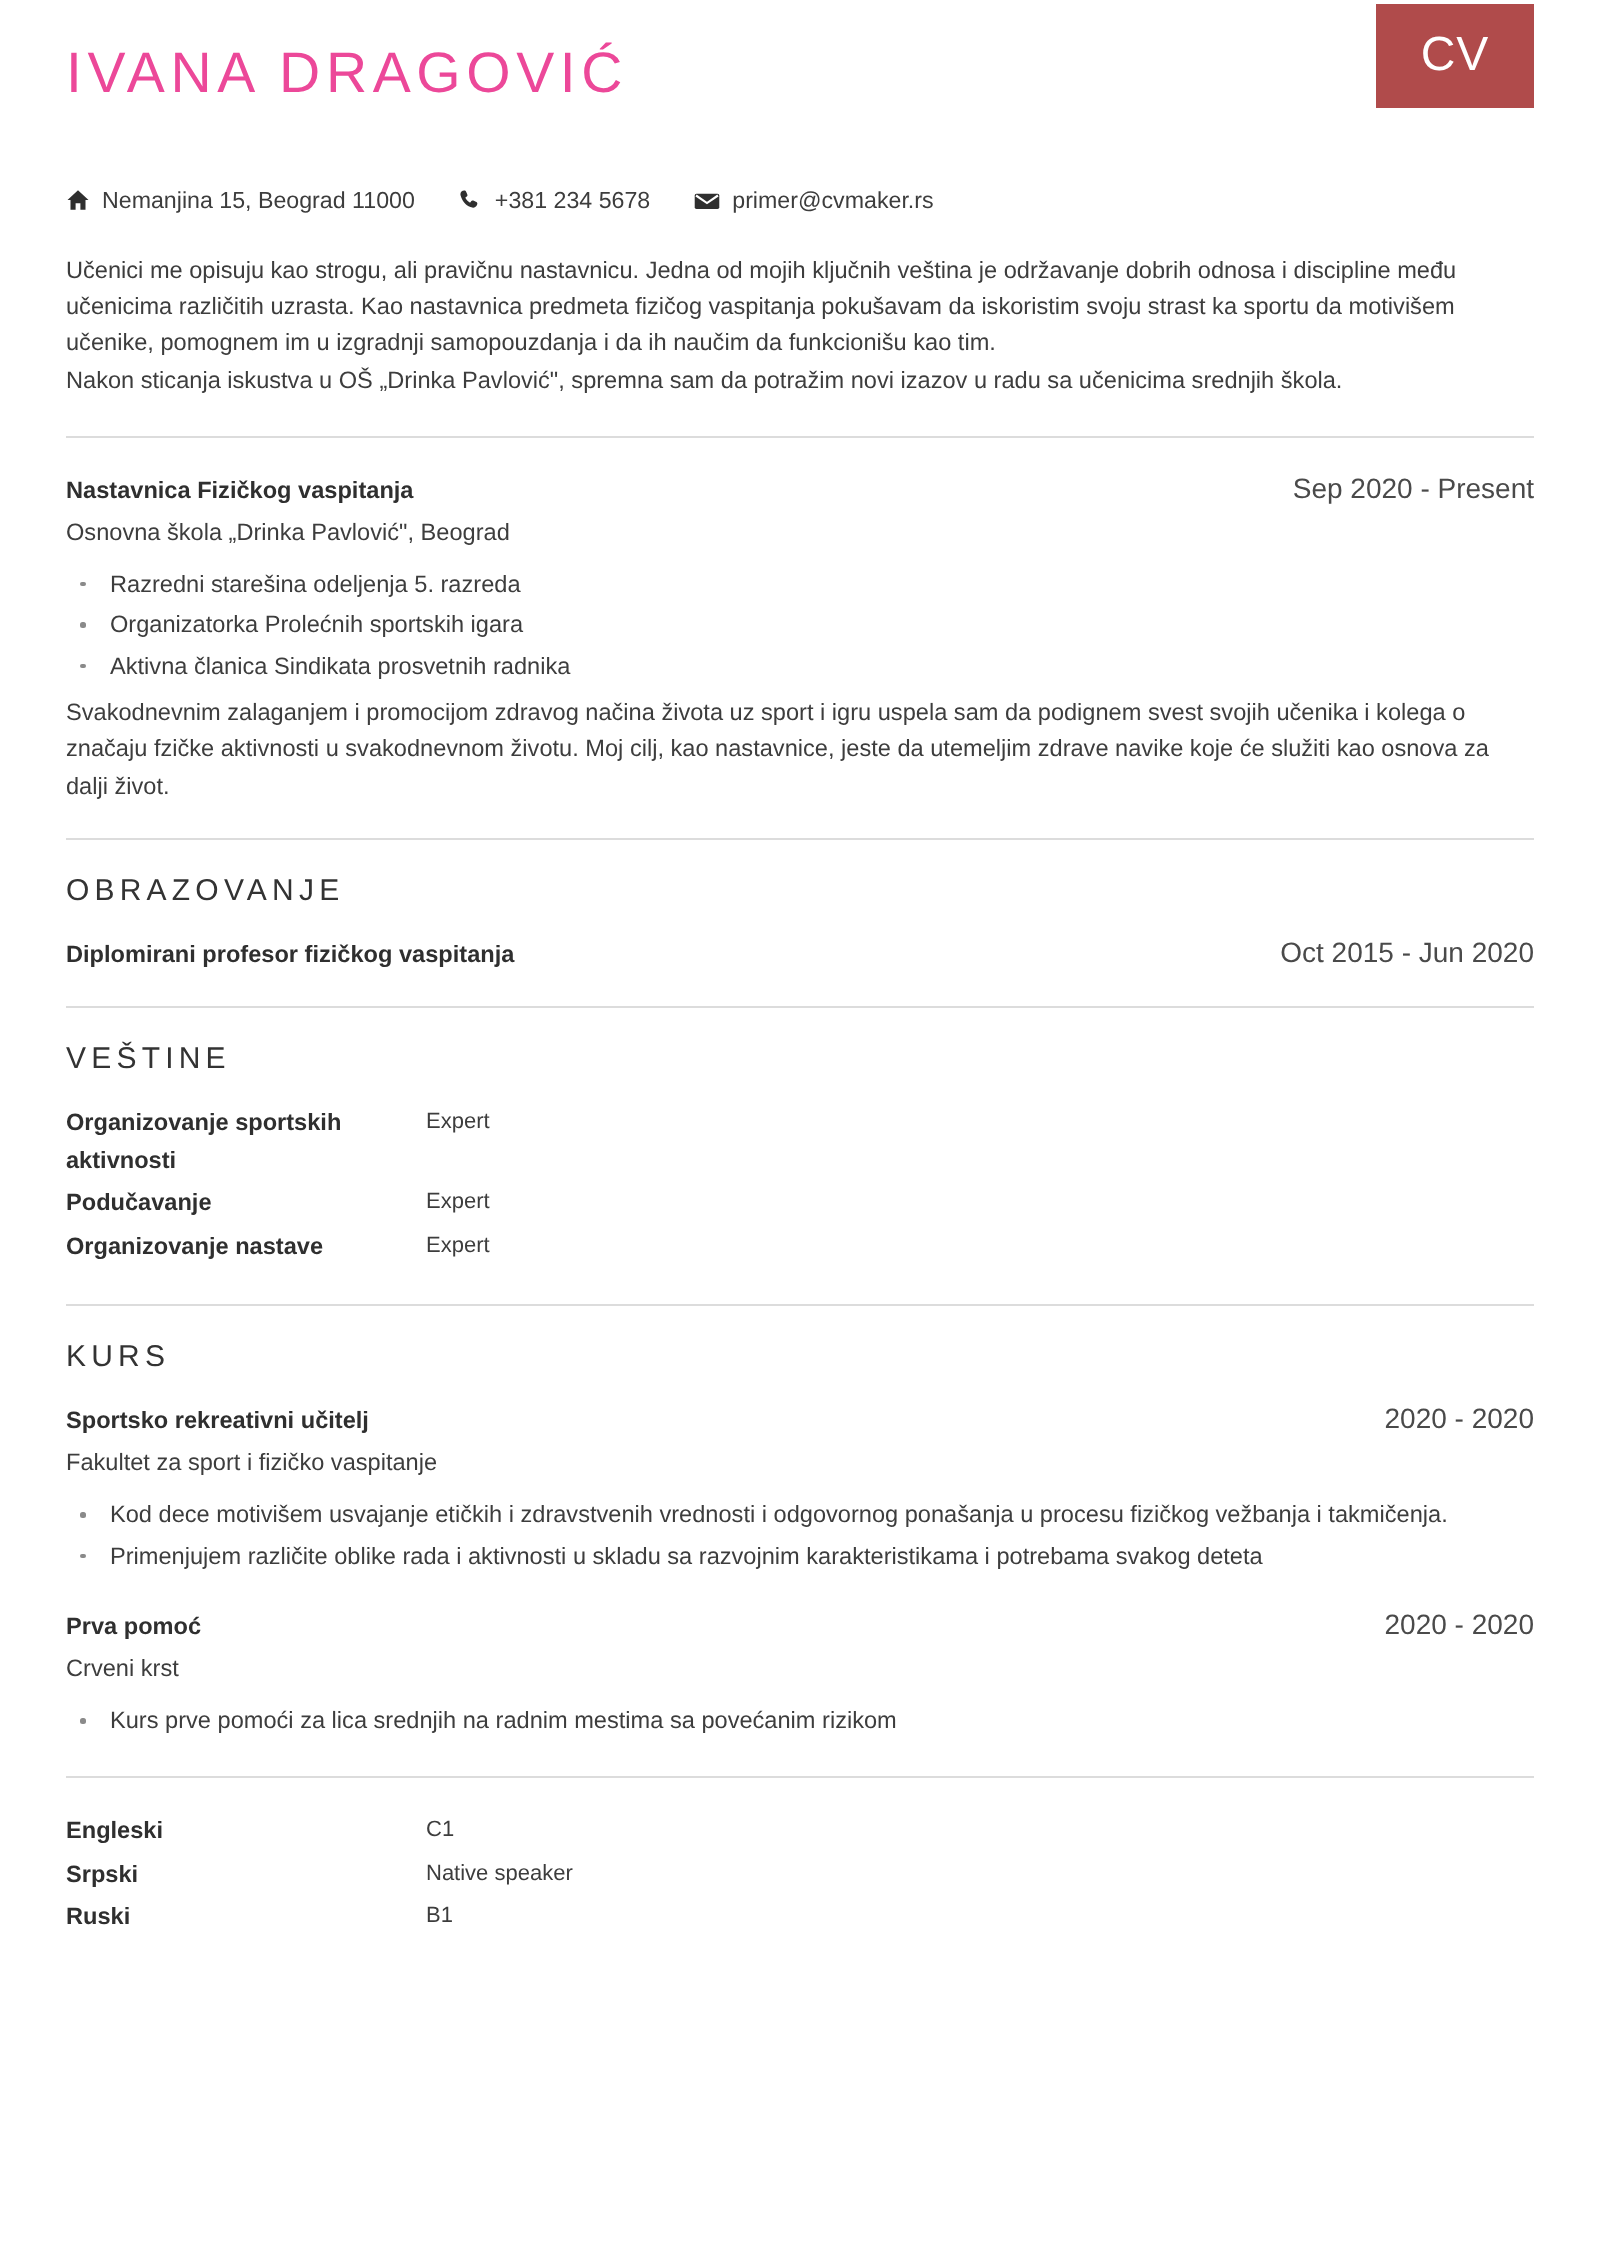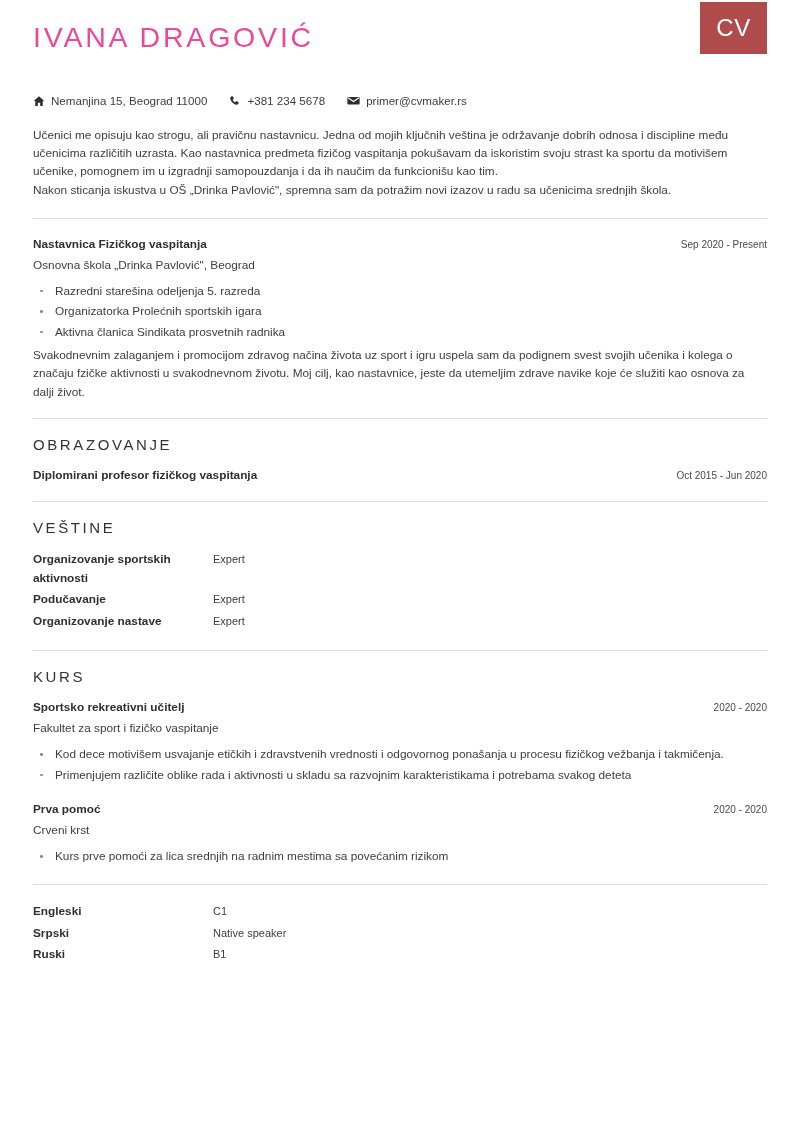--- a/index.html
+++ b/index.html
@@ -39,21 +39,21 @@
     letter-spacing: 2.8px;
     color: #ec4899;
     line-height: 1.1;
     margin: 0;
     white-space: nowrap;
   }
   .cv-badge {
     position: absolute;
     right: 0;
     top: 2px;
-    width: 67px;
+    width: 79px;
     height: 52px;
     background: #b04b4b;
     color: #ffffff;
     display: flex;
     align-items: center;
     justify-content: center;
     font-size: 24px;
     letter-spacing: 0.5px;
     font-weight: 400;
   }
@@ -63,21 +63,21 @@
     display: flex;
     align-items: center;
     gap: 22px;
     font-size: 11.6px;
     color: #3d3d3d;
     margin-top: 20px;
     height: 16px;
   }
   .contact-item {
     display: flex;
-    align-items: flex-end;
+    align-items: center;
     gap: 6px;
     white-space: nowrap;
   }
   .contact-item svg { display: block; flex: none; }
 
   
   .divider {
     height: 1px;
     background: #dcdcdc;
     width: 100%;
@@ -111,21 +111,21 @@
     align-items: baseline;
     gap: 16px;
   }
   .entry-title {
     font-size: 11.8px;
     font-weight: bold;
     color: #2f2f2f;
     line-height: 17px;
   }
   .entry-date {
-    font-size: 10px;
+    font-size: 14px;
     color: #4a4a4a;
     white-space: nowrap;
     line-height: 17px;
   }
   .entry-sub {
     font-size: 11.8px;
     color: #3d3d3d;
     line-height: 19px;
     margin-top: 3px;
   }

